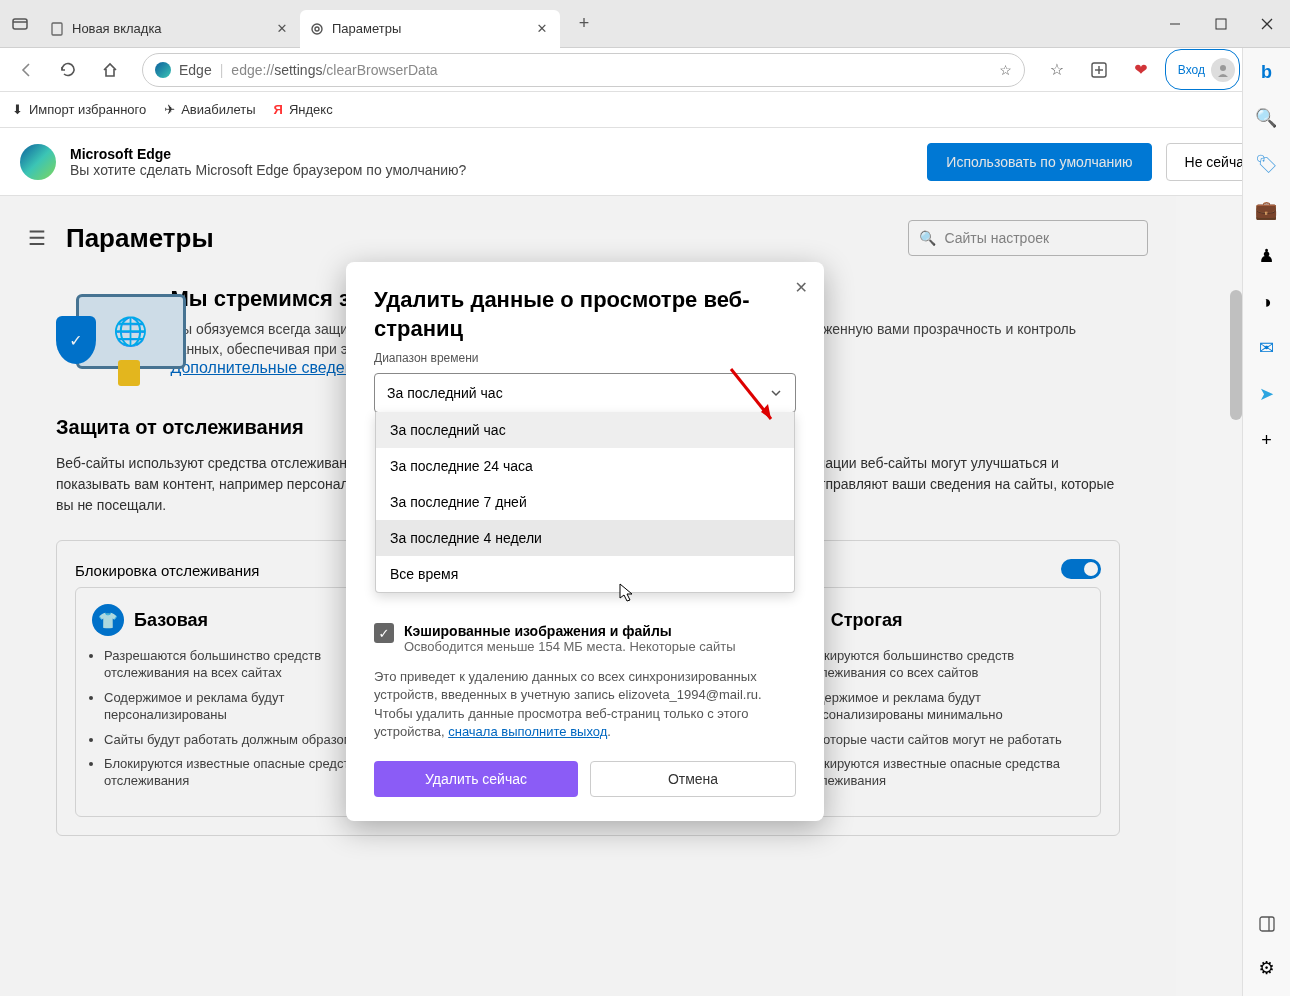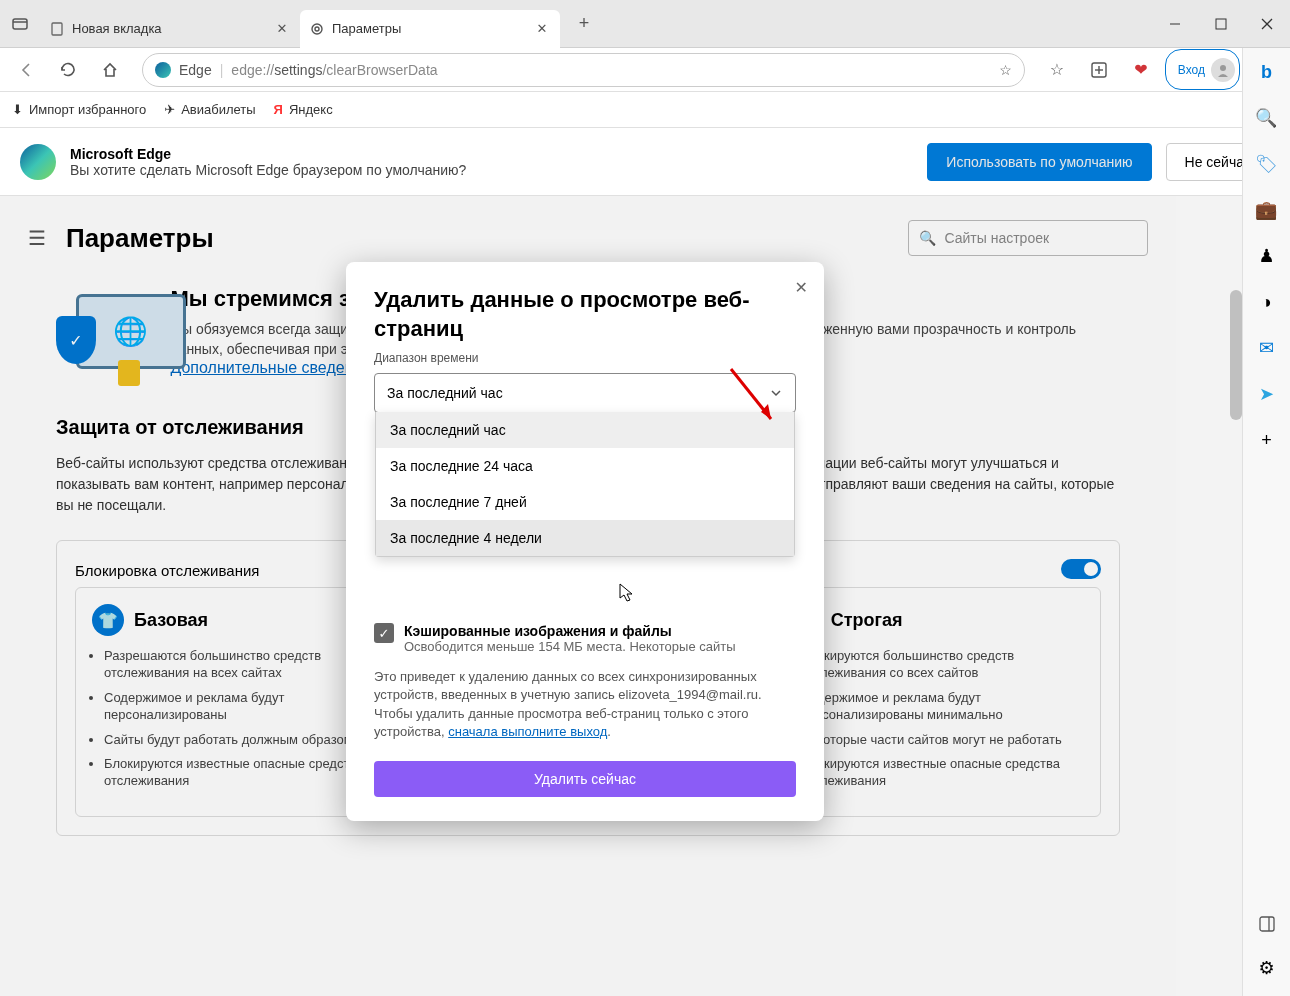--- a/index.html
+++ b/index.html
@@ -333,36 +333,38 @@
     <span class="dropdown-chevron">
         <svg width="14" height="14">
           <path d="M3 5 L7 9 L11 5" fill="none" stroke="#555" stroke-width="1.5"></path>
         </svg>
       </span>
     <div class="dropdown-list">
       <div class="dropdown-item selected">За последний час</div>
       <div class="dropdown-item">За последние 24 часа</div>
       <div class="dropdown-item">За последние 7 дней</div>
       <div class="dropdown-item hover">За последние 4 недели</div>
+      <div class="dropdown-item">Все время</div>
     </div>
   </div>
 
   <div class="modal-body">
     <div class="check-row">
       <div class="checkbox">✓</div>
       <div class="check-text">
         <div class="ct-title">Кэшированные изображения и файлы</div>
         <div class="ct-sub">Освободится меньше 154 МБ места. Некоторые сайты</div>
       </div>
     </div>
     <div class="modal-note">
       <span>Это приведет к удалению данных со всех синхронизированных устройств, введенных в учетную запись elizoveta_1994@mail.ru. Чтобы удалить данные просмотра веб-страниц только с этого устройства, </span><a href="#">сначала выполните выход</a><span>.</span>
     </div>
     <div class="modal-btns">
       <div class="modal-btn primary">Удалить сейчас</div>
+      <div class="modal-btn secondary">Отмена</div>
     </div>
   </div>
 </div>
 
 <svg class="arrow" width="60" height="70">
   <line x1="5" y1="5" x2="45" y2="55" stroke="#d00" stroke-width="3"></line>
   <path d="M45 55 L35 48 L42 40 Z" fill="#d00"></path>
 </svg>
 
 <div class="scrollbar"></div>

